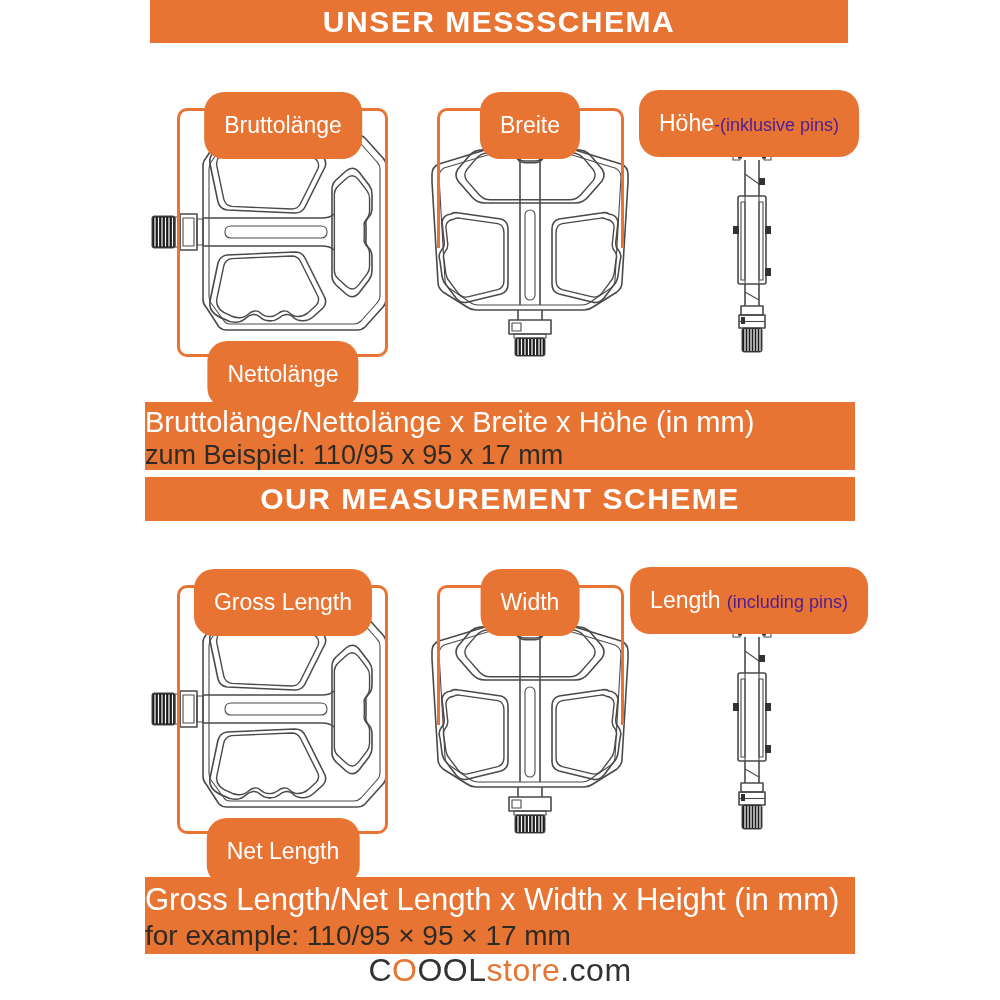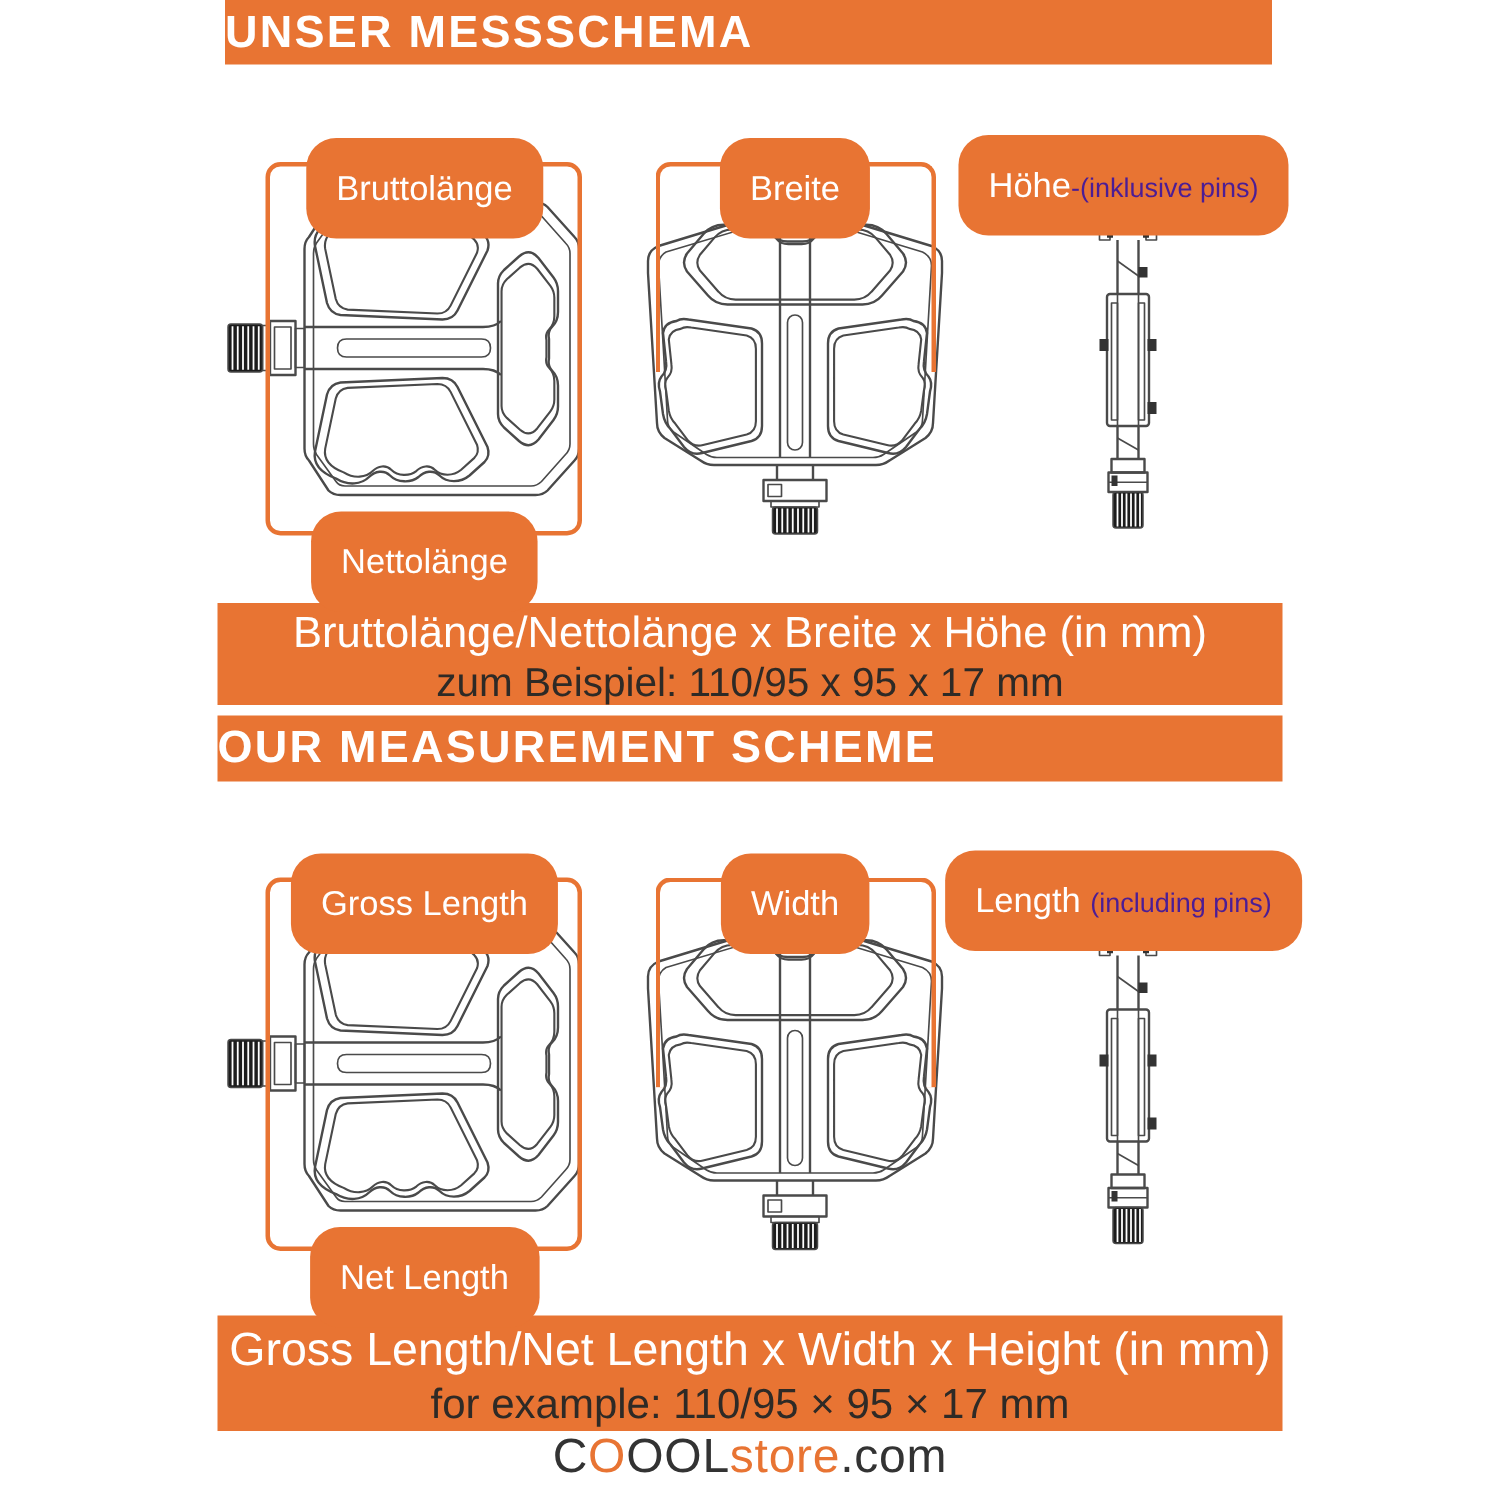--- a/index.html
+++ b/index.html
@@ -1,32 +1,32 @@
 <!DOCTYPE html>
 <html><head>
 <meta charset="utf-8">
 <style>
   html,body{margin:0;padding:0;background:#fff;}
   .canvas{position:relative;width:1000px;height:1000px;background:#fff;overflow:hidden;
           font-family:"Liberation Sans","DejaVu Sans",sans-serif;}
   .banner{position:absolute;background:#E87433;color:#fff;display:flex;align-items:center;
-          justify-content:flex-start;font-weight:800;font-size:30px;letter-spacing:1.5px;}
+          justify-content:center;font-weight:800;font-size:30px;letter-spacing:1.5px;}
   .section{position:absolute;left:0;width:1000px;height:480px;}
   .pill{position:absolute;background:#E87433;color:#fff;border-radius:20px;font-size:23px;
         line-height:33px;height:33px;padding:17px 20px;white-space:nowrap;transform:translateX(-50%);
         z-index:6;font-weight:400;}
   .pill .note{color:#4c1d95;font-size:18px;}
   .len-frame{position:absolute;border:3px solid #E87433;border-radius:10px;z-index:5;}
   .width-bracket{position:absolute;border:3px solid #E87433;border-bottom:none;
                  border-radius:10px 10px 0 0;z-index:5;}
   .h-connector{position:absolute;width:3px;background:#E87433;z-index:5;}
   .h-bracket{position:absolute;border-top:3px solid #E87433;border-left:3px solid #E87433;
              border-right:3px solid #E87433;z-index:5;}
   .drawing{position:absolute;z-index:2;}
-  .formula{position:absolute;background:#E87433;text-align:center;z-index:4;}
+  .formula{position:absolute;background:#E87433;z-index:4;}
   .formula .l1{color:#fff;font-size:29px;line-height:35px;margin-top:3px;}
   .formula .l2{color:#2E2A26;font-size:27px;line-height:31px;}
   .logo{position:absolute;left:0;right:0;top:952px;text-align:center;font-size:32px;
         color:#333;letter-spacing:0.5px;}
   .logo .orange{color:#E87433;}
   svg .ln{fill:none;stroke:#4A4A4A;stroke-width:1.6;stroke-linejoin:round;}
   svg .ln2{fill:none;stroke:#4A4A4A;stroke-width:1.1;stroke-linejoin:round;}
   svg .blk{fill:#1c1c1c;stroke:#4A4A4A;stroke-width:1;}
   svg .pin{fill:#333;stroke:none;}
   svg .hatch{stroke:#fff;stroke-width:1.2;fill:none;}

